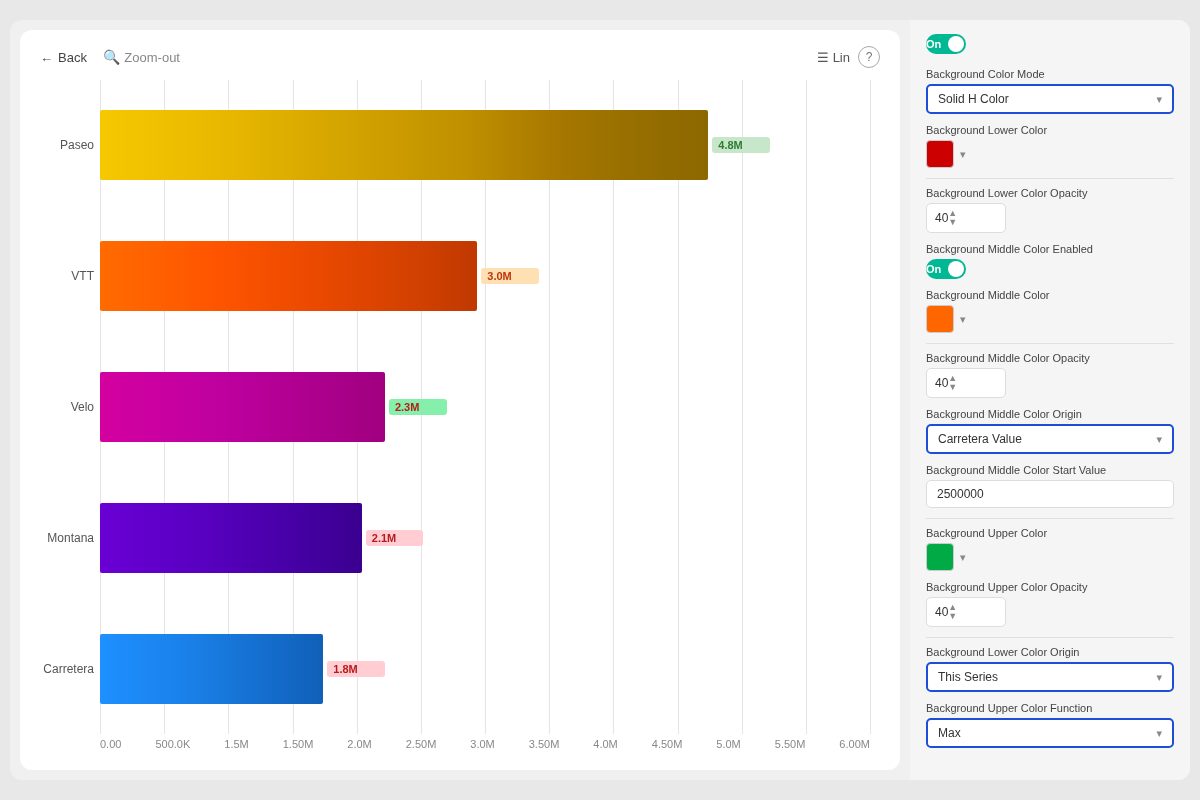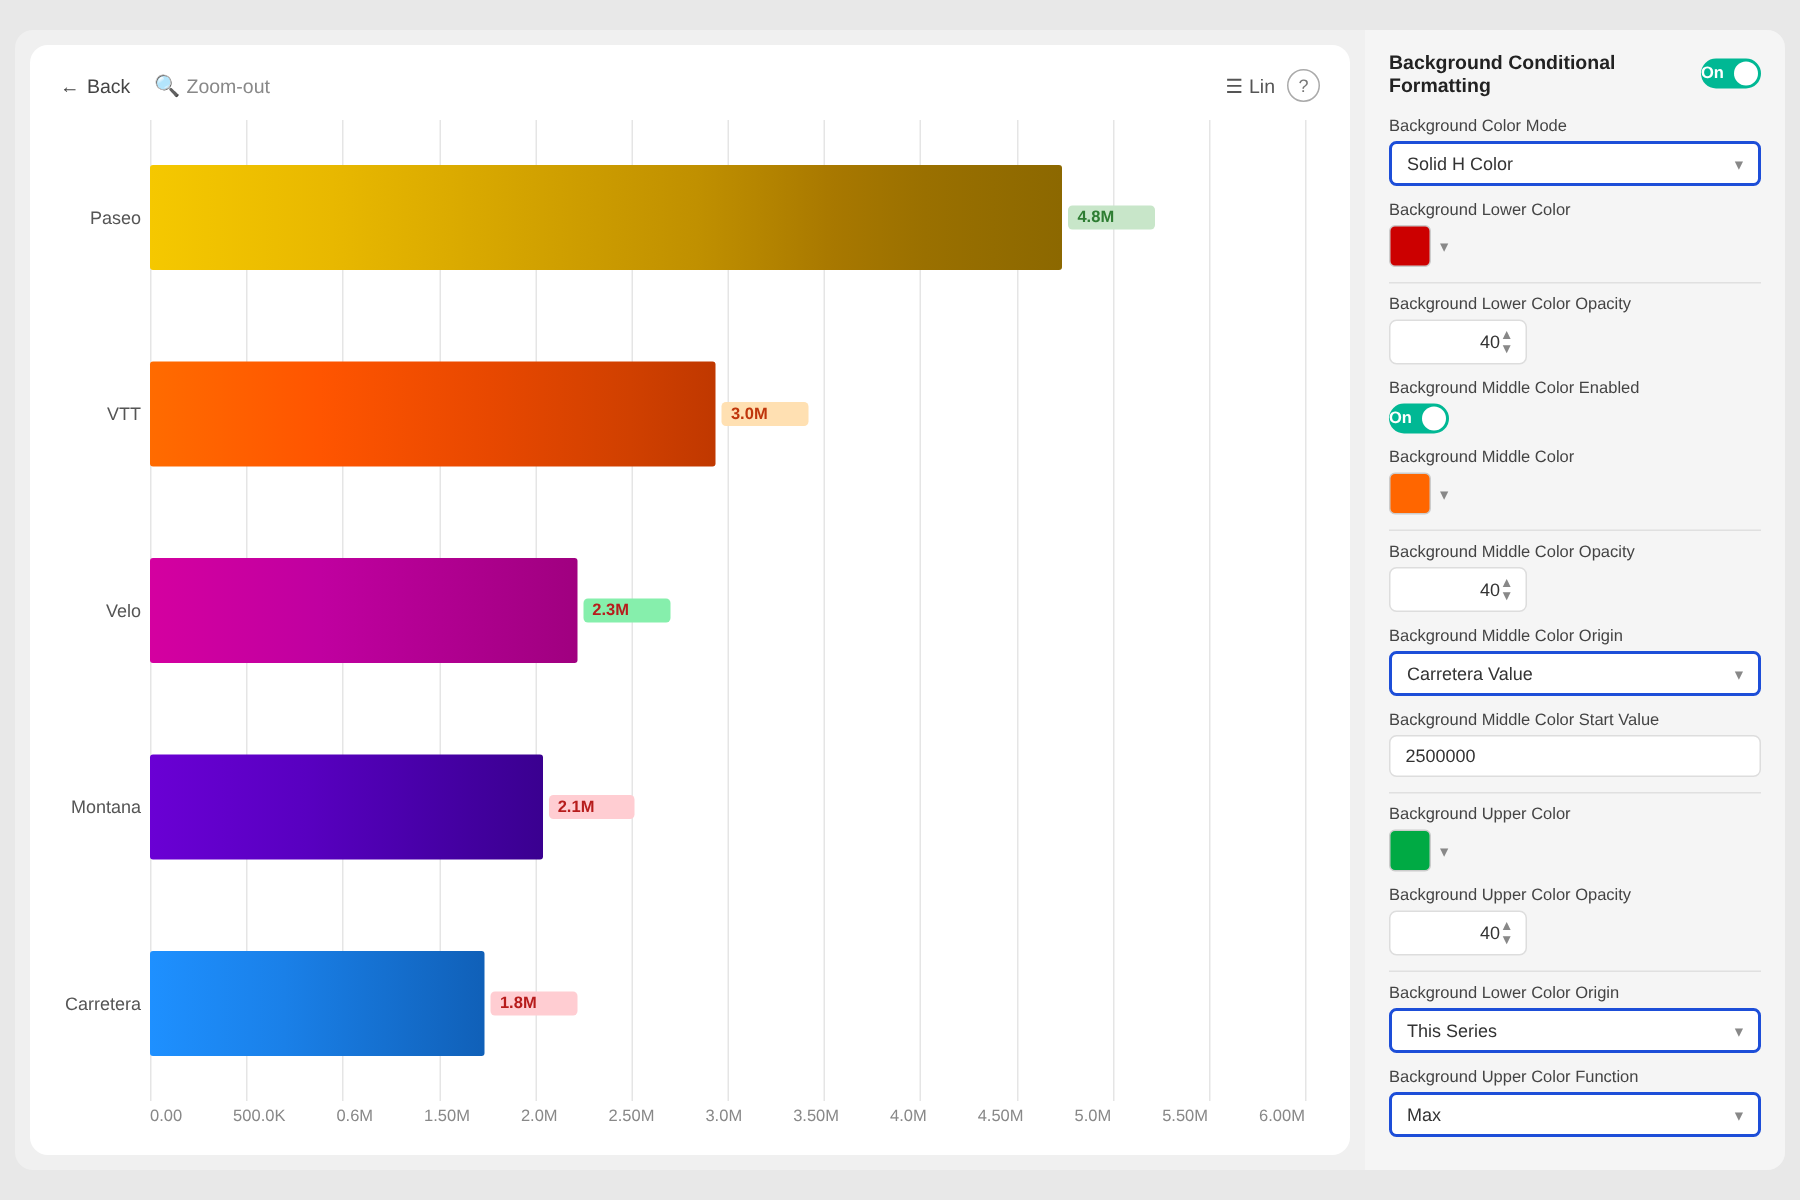--- a/index.html
+++ b/index.html
@@ -244,30 +244,30 @@
       height: 28px;
       border-radius: 4px;
       border: 1px solid #ccc;
       cursor: pointer;
     }
     .chevron-icon {
       font-size: 11px;
       color: #888;
     }
     .number-input {
-      width: 92px;
+      width: 80px;
       padding: 5px 8px;
       border: 1px solid #ddd;
       border-radius: 5px;
       background: #fff;
       font-size: 12px;
       color: #333;
       display: flex;
       align-items: center;
-      justify-content: flex-end;
+      justify-content: flex-start;
     }
     .spinners {
       display: flex;
       flex-direction: column;
       font-size: 9px;
       color: #888;
       line-height: 1;
     }
     .text-input {
       width: 100%;
@@ -391,38 +391,37 @@
             <div class="bar-label">Carretera</div>
             <div class="bar-wrapper" style="width: 100%;">
               <div class="bar bar-carretera" style="width: 29%;"></div>
               <div class="bar-value badge-carretera" style="position: absolute; right: 63%; transform: translateY(-50%); top: 50%; left: calc(29% + 4px);">1.8M</div>
             </div>
           </div>
         </div>
       <div class="x-axis" id="x-axis">
           <span class="x-tick">0.00</span>
           <span class="x-tick">500.0K</span>
-          <span class="x-tick">0.6M</span>
+          <span class="x-tick">1.5M</span>
           <span class="x-tick">1.50M</span>
           <span class="x-tick">2.0M</span>
           <span class="x-tick">2.50M</span>
           <span class="x-tick">3.0M</span>
           <span class="x-tick">3.50M</span>
           <span class="x-tick">4.0M</span>
           <span class="x-tick">4.50M</span>
           <span class="x-tick">5.0M</span>
           <span class="x-tick">5.50M</span>
           <span class="x-tick">6.00M</span>
         </div>
     </div>
   </div>
 
   <div class="settings-panel">
     <div class="settings-header">
-      <span class="settings-title">Background Conditional Formatting</span>
       <div class="toggle-switch">
         <div class="toggle">
           <span class="toggle-label">On</span>
           <div class="toggle-knob"></div>
         </div>
       </div>
     </div>
 
     <div id="settings-rows">
         <div class="setting-row">

